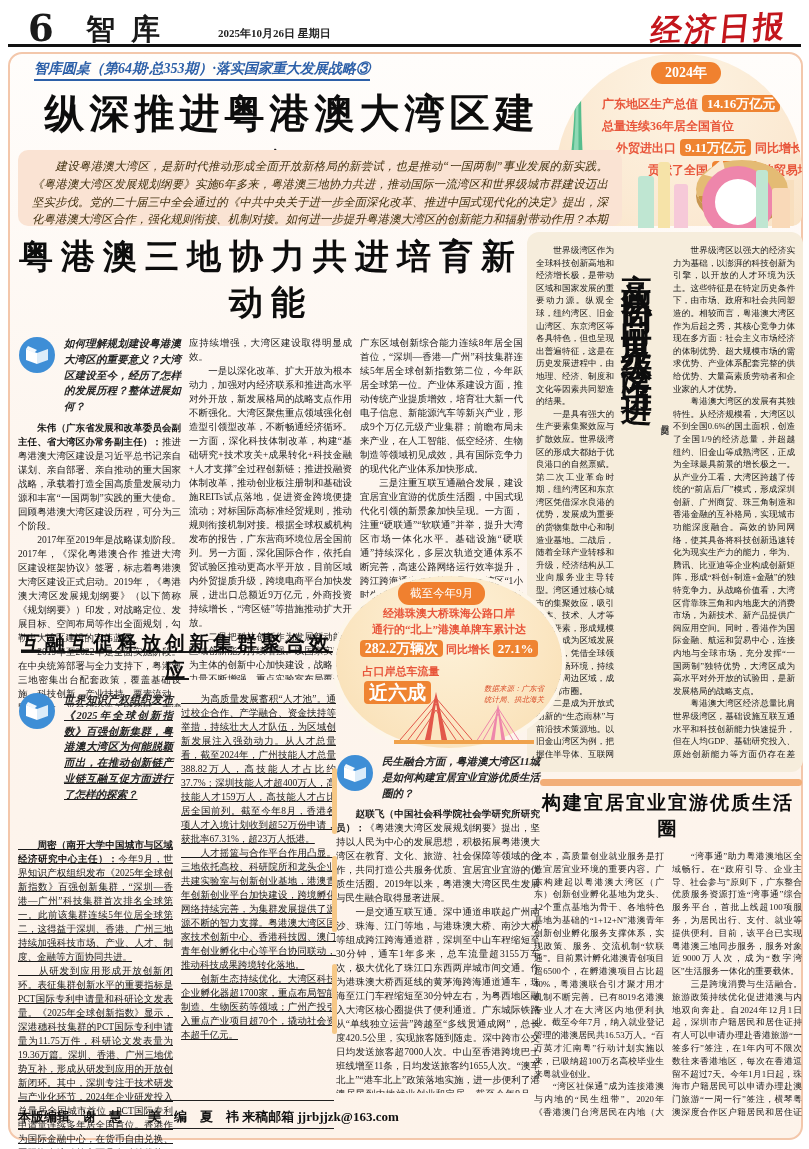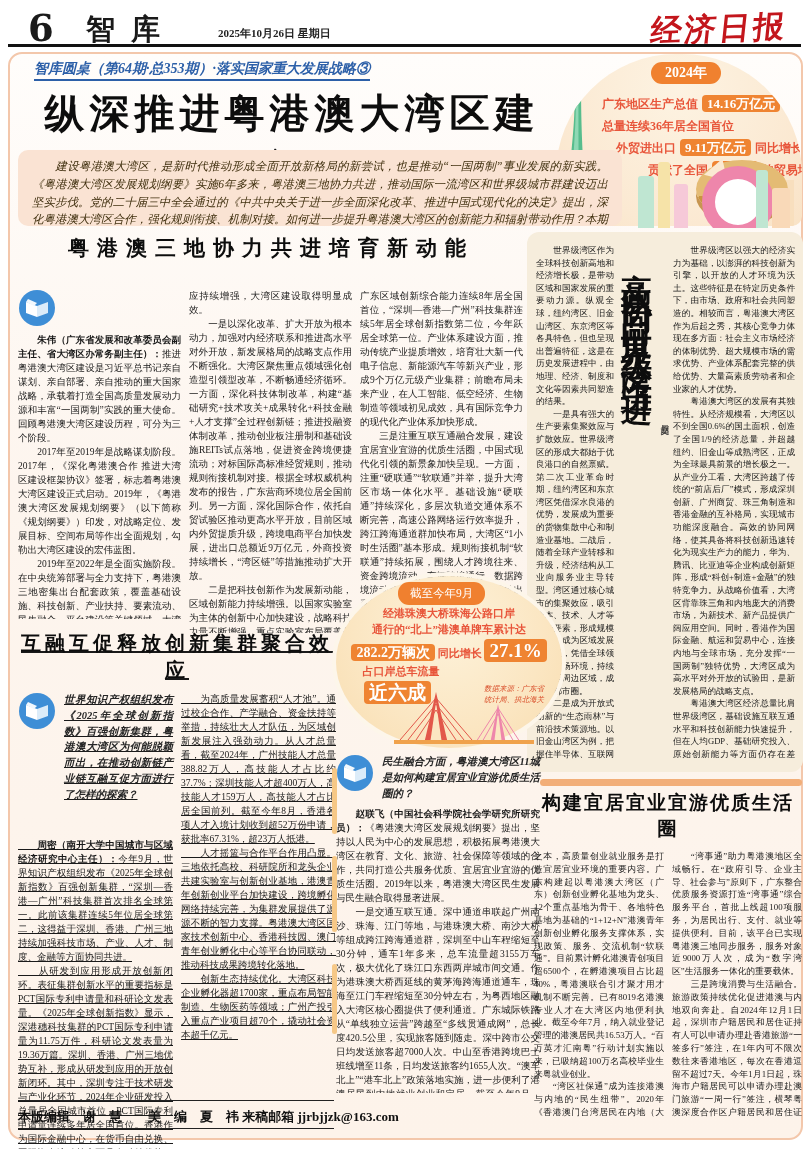--- a/index.html
+++ b/index.html
@@ -45,21 +45,21 @@
   
   .a-title{font-weight:bold;color:#0d0d0d;text-align:center;font-family:"Liberation Sans",sans-serif;}
   .qrow{display:flex;gap:8px;margin-bottom:6px;}
   .qicon{flex:0 0 38px;width:38px;height:38px;}
   .qtext{font-size:10.5px;font-style:italic;font-weight:bold;color:#262626;line-height:1.5;text-align:justify;}
   .col{text-align:justify;white-space:pre-line;overflow:hidden;font-size:9.5px;line-height:14px;color:#191919;}
   .lead{font-weight:bold;}
   .cols{display:flex;gap:8px;}
   
   .art1{left:18px;top:234px;width:506px;}
-  .art1 .a-title{font-size:21px;letter-spacing:8px;margin-bottom:27px;}
+  .art1 .a-title{font-size:34px;letter-spacing:8px;margin-bottom:10px;}
   .art1 .col{width:163px;height:344px;}
   
   .art2{left:18px;top:630px;width:318px;text-decoration:underline;}
   .art2 .a-title{font-size:20px;letter-spacing:4px;margin-bottom:8px;}
   .art2 .col{width:155px;height:392px;}
   
   .panel{left:527px;top:232px;width:276px;height:540px;background:#f6eddc;border-radius:12px;}
   .p-col1{left:9px;top:12px;width:78px;height:516px;font-size:8.6px;line-height:12.6px;}
   .vtitle{left:90px;top:16px;width:40px;height:516px;writing-mode:vertical-rl;text-orientation:upright;
           font-size:31px;font-weight:bold;letter-spacing:11px;color:#0d0d0d;
@@ -149,20 +149,21 @@
   <div class="a-title">粤港澳三地协力共进培育新动能</div>
   <div class="cols">
     <div style="width:163px;">
       <div class="qrow">
         <svg class="qicon" viewBox="0 0 38 38">
           <circle cx="19" cy="19" r="18" fill="#3e8ed6"></circle>
           <path d="M8 13 L19 17 L19 28 L8 24 Z" fill="#ffffff"></path>
           <path d="M30 13 L19 17 L19 28 L30 24 Z" fill="#dcecf9"></path>
           <path d="M10 10 L19 14 L16 17 L8 13 Z" fill="#f2f8fd"></path>
         </svg>
+        <div class="qtext">如何理解规划建设粤港澳大湾区的重要意义？大湾区建设至今，经历了怎样的发展历程？整体进展如何？</div>
       </div>
       <div class="col" style="width:163px;height:286px;"><b class="lead">　　朱伟（广东省发展和改革委员会副主任、省大湾区办常务副主任）：</b><span>推进粤港澳大湾区建设是习近平总书记亲自谋划、亲自部署、亲自推动的重大国家战略，承载着打造全国高质量发展动力源和丰富“一国两制”实践的重大使命。回顾粤港澳大湾区建设历程，可分为三个阶段。
 　　2017年至2019年是战略谋划阶段。2017年，《深化粤港澳合作 推进大湾区建设框架协议》签署，标志着粤港澳大湾区建设正式启动。2019年，《粤港澳大湾区发展规划纲要》（以下简称《规划纲要》）印发，对战略定位、发展目标、空间布局等作出全面规划，勾勒出大湾区建设的宏伟蓝图。
 　　2019年至2022年是全面实施阶段。在中央统筹部署与全力支持下，粤港澳三地密集出台配套政策，覆盖基础设施、科技创新、产业扶持、要素流动、民生融合、平台建设等关键领域，大湾区建设的“四梁八柱”日益稳固，发展格局基本形成。
 　　2023年至今是纵深推进阶段。2023年，习近平总书记在广东考察时，赋予粤港澳大湾区“新发展格局的战略支点、高质量发展的示范地、中国式现代化的引领地”全新定位。这是在新的历史条件下，从战略和全局的高度赋予大湾区新的历史使命，与《规划纲要》提出的战略定位既一以贯之又与时俱进。6年多来，粤港澳三地携手共进，综合实力和集聚效</span></div>
     </div>
     <div class="col">应持续增强，大湾区建设取得明显成效。
 　　一是以深化改革、扩大开放为根本动力，加强对内经济联系和推进高水平对外开放，新发展格局的战略支点作用不断强化。大湾区聚焦重点领域强化创造型引领型改革，不断畅通经济循环。一方面，深化科技体制改革，构建“基础研究+技术攻关+成果转化+科技金融+人才支撑”全过程创新链；推进投融资体制改革，推动创业板注册制和基础设施REITs试点落地，促进资金跨境便捷流动；对标国际高标准经贸规则，推动规则衔接机制对接。根据全球权威机构发布的报告，广东营商环境位居全国前列。另一方面，深化国际合作，依托自贸试验区推动更高水平开放，目前区域内外贸提质升级，跨境电商平台加快发展，进出口总额近9万亿元，外商投资持续增长，“湾区链”等措施推动扩大开放。
 　　二是把科技创新作为发展新动能，区域创新能力持续增强。以国家实验室为主体的创新中心加快建设，战略科技力量不断增强，重点实验室布局覆盖基础研究，在量子科技、人工智能、通信与网络、操作系统等方面突破关键技术；</div>
     <div class="col">广东区域创新综合能力连续8年居全国首位，“深圳—香港—广州”科技集群连续5年居全球创新指数第二位，今年跃居全球第一位。产业体系建设方面，推动传统产业提质增效，培育壮大新一代电子信息、新能源汽车等新兴产业，形成9个万亿元级产业集群；前瞻布局未来产业，在人工智能、低空经济、生物制造等领域初见成效，具有国际竞争力的现代化产业体系加快形成。
@@ -208,21 +209,21 @@
 </div>
 <div class="abs divider"></div>
 
 <div class="abs info2">
   <div class="abs i2badge">截至今年9月</div>
   <div class="i2line" style="top:30px;">经港珠澳大桥珠海公路口岸</div>
   <div class="i2line" style="top:46px;">通行的“北上”港澳单牌车累计达</div>
   <div class="i2line" style="top:64px;">
     <span class="i2val" style="font-size:14px;">282.2万辆次</span>
     <span>同比增长</span>
-    <span class="i2val" style="font-size:19px;margin-top:16px;">27.1%</span>
+    <span class="i2val" style="font-size:13px;margin-top:16px;">27.1%</span>
   </div>
   <div class="i2line" style="top:88px;left:-48px;">占口岸总车流量</div>
   <div class="abs" style="left:28px;top:104px;">
     <span class="i2val" style="font-size:19px;">近六成</span>
   </div>
   <div class="i2src">数据来源：广东省统计局、拱北海关</div>
   <svg class="abs" style="left:58px;top:112px;" width="140" height="58" viewBox="0 0 140 58">
     <path d="M30,56 L42,4 L54,56 Z" fill="#e2574a"></path>
     <path d="M36,56 L42,14 L48,56 Z" fill="#fbe6c2"></path>
     <g stroke="#e2574a" stroke-width="1">

